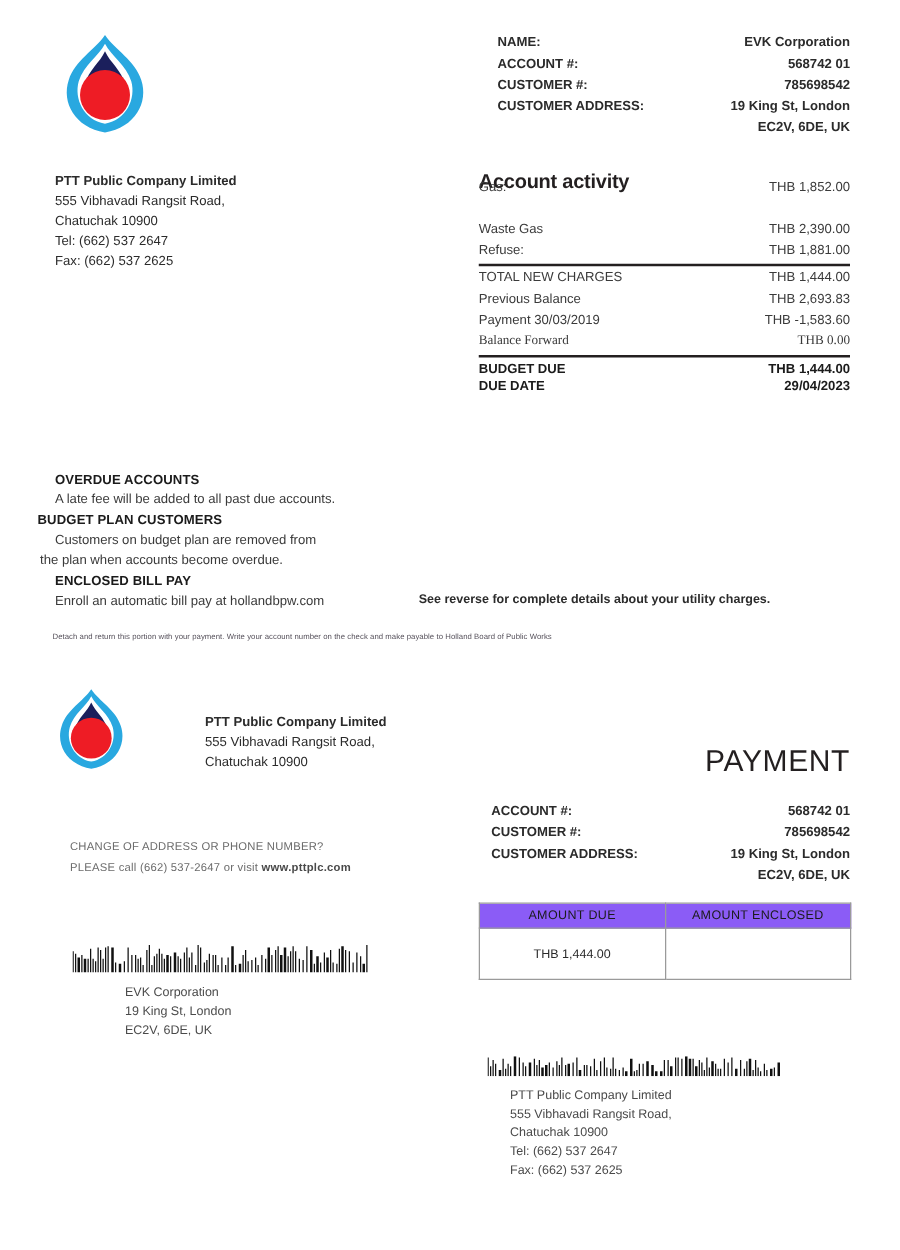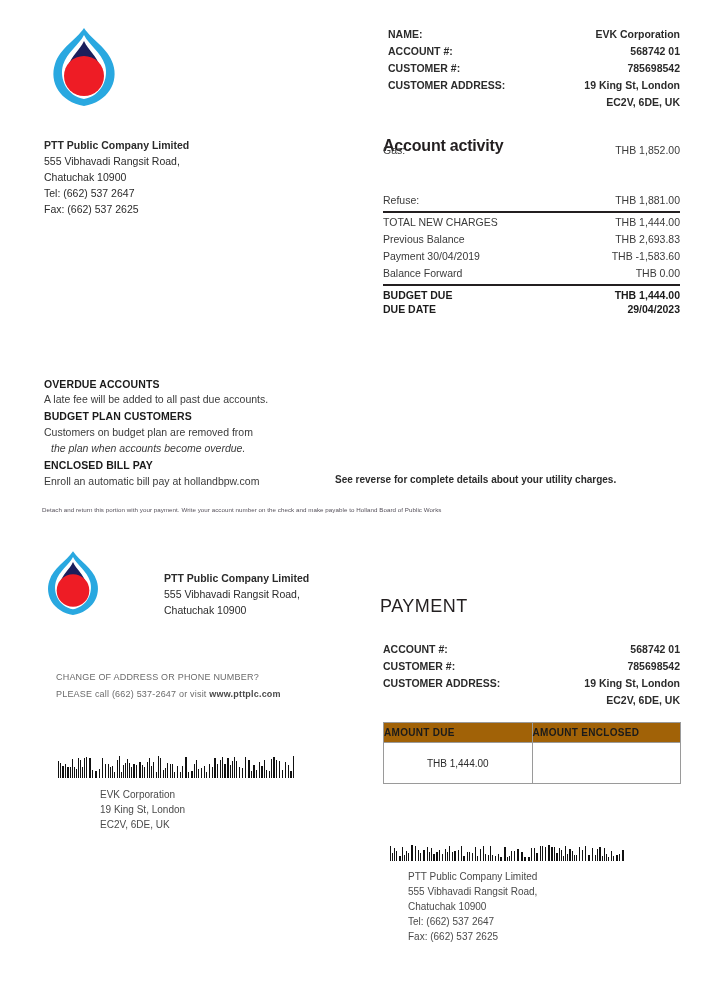--- a/index.html
+++ b/index.html
@@ -45,21 +45,21 @@
 
   
   .kv-row {
     position: absolute;
     display: flex;
     justify-content: space-between;
     font-size: 10.5px;
     font-weight: bold;
     color: #2b2b2b;
   }
-  .kv-row .k { text-align: right; }
+  .kv-row .k { text-align: right; margin-left: 10px; }
   .kv-row .v { text-align: right; }
 
   
   .act-title {
     position: absolute;
     font-size: 16px;
     font-weight: bold;
     color: #231f20;
     letter-spacing: -0.2px;
   }
@@ -104,24 +104,24 @@
   .detach {
     position: absolute;
     font-size: 6.2px;
     color: #55505a;
     letter-spacing: 0.05px;
   }
 
   
   .payment-title {
     position: absolute;
-    font-size: 18px;
+    font-size: 24px;
     color: #231f20;
     letter-spacing: 0.5px;
-    text-align: left;
+    text-align: right;
   }
   .payment-due {
     position: absolute;
     font-size: 10.5px;
     font-weight: bold;
     color: #2b2b2b;
     text-align: right;
   }
   .chg {
     position: absolute;
@@ -139,23 +139,23 @@
     width: 298px;
     border: 1px solid #9a9a9a;
     border-collapse: collapse;
   }
   .amt-table td {
     border: 1px solid #9a9a9a;
     font-size: 10px;
     padding: 0;
   }
   .amt-head {
-    background: #a16207;
-    text-align: left;
-    font-weight: bold;
+    background: #8b5cf6;
+    text-align: center;
+    font-weight: normal;
     height: 19px;
     color: #1b1b1b;
     letter-spacing: 0.3px;
   }
   .amt-body {
     height: 40px;
     text-align: center;
     color: #2b2b2b;
     font-weight: normal;
   }
@@ -232,60 +232,64 @@
     <span class="v">19 King St, London</span>
   </div>
   <div class="t b" style="left:388px; top:96px; width:292px; text-align:right; font-size:10.5px; color:#2b2b2b;">EC2V, 6DE, UK</div>
 
   <div class="act-title" style="left:383px; top:137px;">Account activity</div>
 
   <div class="act-row" style="top:144px;">
     <span>Gas:</span>
     <span class="amt">THB 1,852.00</span>
   </div>
+  <div class="act-row" style="top:177px;">
+    <span>Waste Gas</span>
+    <span class="amt">THB 2,390.00</span>
+  </div>
   <div class="act-row" style="top:194px;">
     <span>Refuse:</span>
     <span class="amt">THB 1,881.00</span>
   </div>
 
   <div class="rule" style="top:211px;"></div>
 
   <div class="act-row" style="top:216px;">
     <span>TOTAL NEW CHARGES</span>
     <span class="amt">THB 1,444.00</span>
   </div>
   <div class="act-row" style="top:233px;">
     <span>Previous Balance</span>
     <span class="amt">THB 2,693.83</span>
   </div>
   <div class="act-row" style="top:250px;">
-    <span>Payment 30/04/2019</span>
+    <span>Payment 30/03/2019</span>
     <span class="amt">THB -1,583.60</span>
   </div>
-  <div class="act-row" style="top:267px;">
+  <div class="act-row" style="top:267px;font-family:Liberation Serif, serif;">
     <span>Balance Forward</span>
     <span class="amt">THB 0.00</span>
   </div>
 
   <div class="rule" style="top:284px;"></div>
 
   <div class="act-row strong" style="top:289px;">
     <span>BUDGET DUE</span>
     <span class="amt">THB 1,444.00</span>
   </div>
   <div class="act-row strong" style="top:303px;">
     <span>DUE DATE</span>
     <span class="amt">29/04/2023</span>
   </div>
 
   <div class="notice-h" style="left:44px; top:378px;">OVERDUE ACCOUNTS</div>
   <div class="notice-p" style="left:44px; top:393px;">A late fee will be added to all past due accounts.</div>
-  <div class="notice-h" style="left:44px; top:410px;">BUDGET PLAN CUSTOMERS</div>
+  <div class="notice-h" style="left:30px; top:410px;">BUDGET PLAN CUSTOMERS</div>
   <div class="notice-p" style="left:44px; top:426px;">Customers on budget plan are removed from</div>
-  <div class="notice-p" style="left:51px; top:442px;font-style:italic;">the plan when accounts become overdue.</div>
+  <div class="notice-p" style="left:32px; top:442px;">the plan when accounts become overdue.</div>
   <div class="notice-h" style="left:44px; top:459px;">ENCLOSED BILL PAY</div>
   <div class="notice-p" style="left:44px; top:475px;">Enroll an automatic bill pay at hollandbpw.com</div>
 
   <div class="see-reverse" style="left:335px; top:474px;">See reverse for complete details about your utility charges.</div>
 
   <div class="detach" style="left:42px; top:506px;">Detach and return this portion with your payment.  Write your account number on the check and make payable to Holland Board of Public Works</div>
 
   <div class="ptt-logo" style="left:42px; top:548px;">
     <svg width="62" height="72" viewBox="0 0 76 84">
       <path d="M38 2 C30 14 14 22 9 38 C3 56 14 76 38 80 C62 76 73 56 67 38 C62 22 46 14 38 2 Z" fill="#29a8e0"></path>

